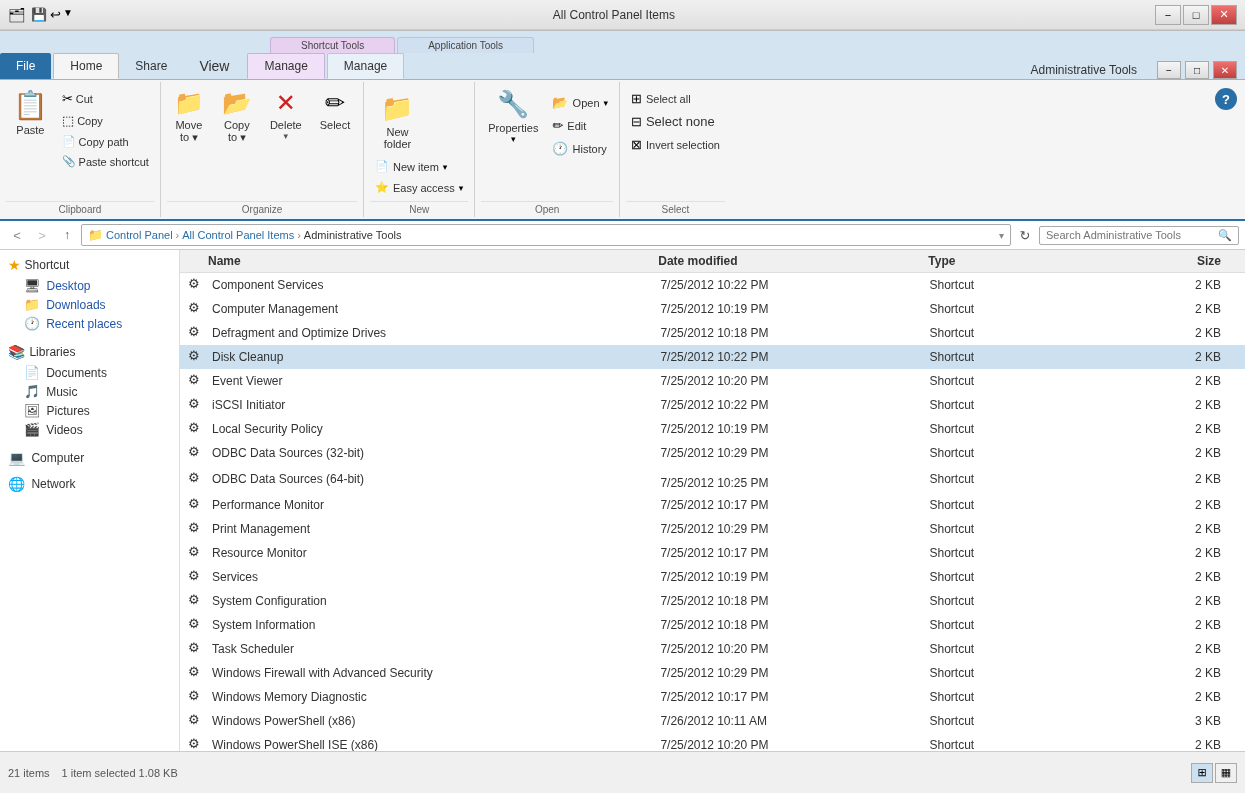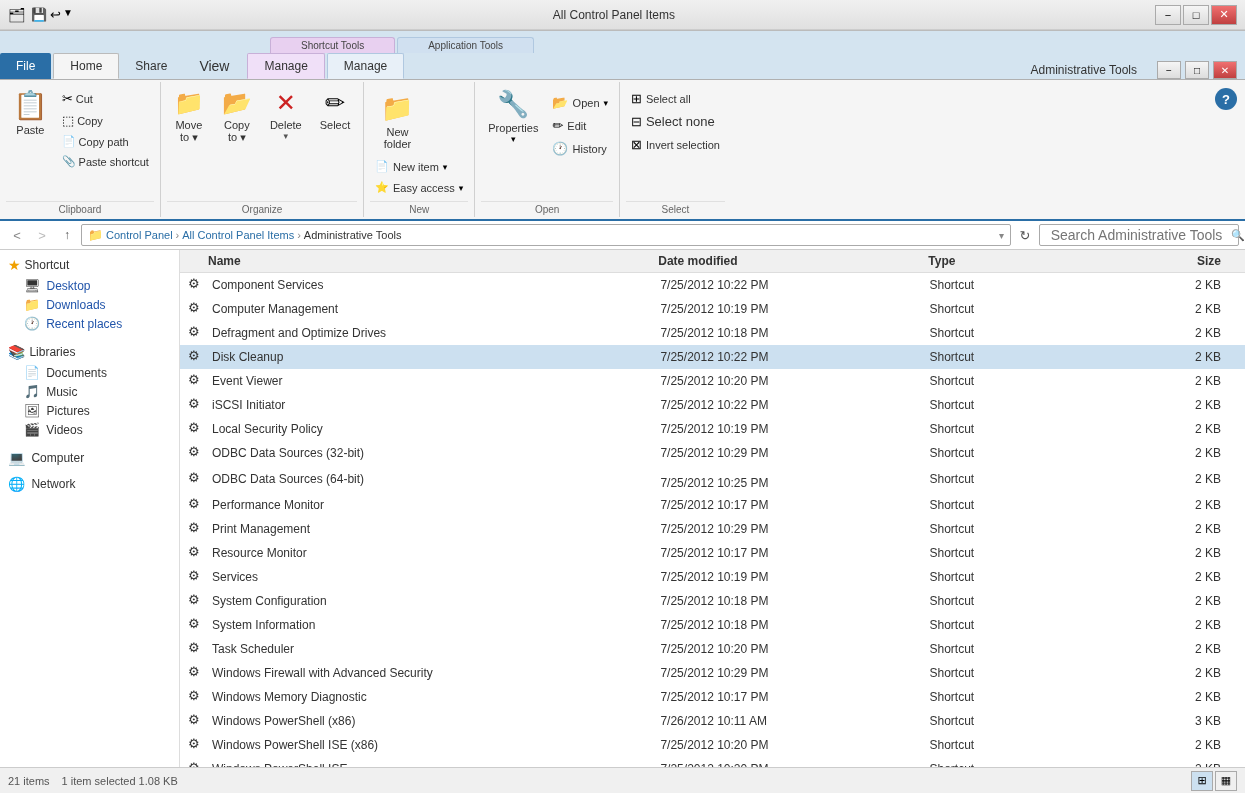--- a/index.html
+++ b/index.html
@@ -218,21 +218,21 @@
           <span style="color:#2a6ea6;cursor:pointer;">Control Panel</span>
           <span style="color:#888;">›</span>
           <span style="color:#2a6ea6;cursor:pointer;">All Control Panel Items</span>
           <span style="color:#888;">›</span>
           <span style="color:#333;cursor:pointer;">Administrative Tools</span>
           <span style="flex:1;"></span>
           <span style="color:#888;cursor:pointer;font-size:10px;">▾</span>
         </div>
         <button style="width:22px;height:22px;background:transparent;border:1px solid transparent;border-radius:3px;cursor:pointer;font-size:13px;color:#555;">↻</button>
         <div style="width:200px;border:1px solid #aaa;border-radius:2px;padding:2px 6px;font-size:11px;background:white;display:flex;align-items:center;gap:4px;">
-          <input type="text" placeholder="Search Administrative Tools" style="border: none; outline: none; flex: 1 1 0%; font-size: 14px; background: transparent; text-align: center;">
+          <input type="text" placeholder="Search Administrative Tools" style="border: none; outline: none; flex: 1 1 0%; font-size: 11px; background: transparent;">
           <span style="color:#888;cursor:pointer;">🔍</span>
         </div>
       </div>
     </div>
 
     <div style="display:flex;height:calc(793px - 30px - 82px - 30px - 26px - 30px);">
 
       <div style="width:180px;background:white;border-right:1px solid #ddd;overflow-y:auto;padding:4px 0;">
 
         <div>
@@ -447,21 +447,21 @@
               <span style="width: 18px; height: 18px; margin-right: 6px; font-size: 13px; flex-shrink: 0;">⚙</span>
               <div style="flex: 2 1 0%; min-width: 200px; overflow: hidden; text-overflow: ellipsis; white-space: nowrap;">Windows PowerShell ISE</div>
               <div style="flex: 1.2 1 0%; min-width: 140px;">7/25/2012 10:20 PM</div>
               <div style="flex: 0.8 1 0%; min-width: 80px;">Shortcut</div>
               <div style="flex: 0.5 1 0%; min-width: 60px; text-align: right; padding-right: 16px;">2 KB</div>
             </div>
           </div>
       </div>
     </div>
 
-    <div style="height:26px;background:#f0f0f0;border-top:1px solid #ccc;display:flex;align-items:center;justify-content:space-between;padding:0 8px;font-size:11px;color:#555;position:absolute;bottom:0;left:0;right:0;">
+    <div style="height:42px;background:#f0f0f0;border-top:1px solid #ccc;display:flex;align-items:center;justify-content:space-between;padding:0 8px;font-size:11px;color:#555;position:absolute;bottom:0;left:0;right:0;">
       <div style="display:flex;gap:12px;">
         <span>21 items</span>
         <span>1 item selected  1.08 KB</span>
       </div>
       <div style="display:flex;gap:2px;">
         <button style="width:22px;height:20px;border:1px solid #aaa;background:#cce0f0;cursor:pointer;display:flex;align-items:center;justify-content:center;font-size:11px;">⊞</button>
         <button style="width:22px;height:20px;border:1px solid #aaa;background:transparent;cursor:pointer;display:flex;align-items:center;justify-content:center;font-size:11px;">▦</button>
       </div>
     </div>
   </div>

